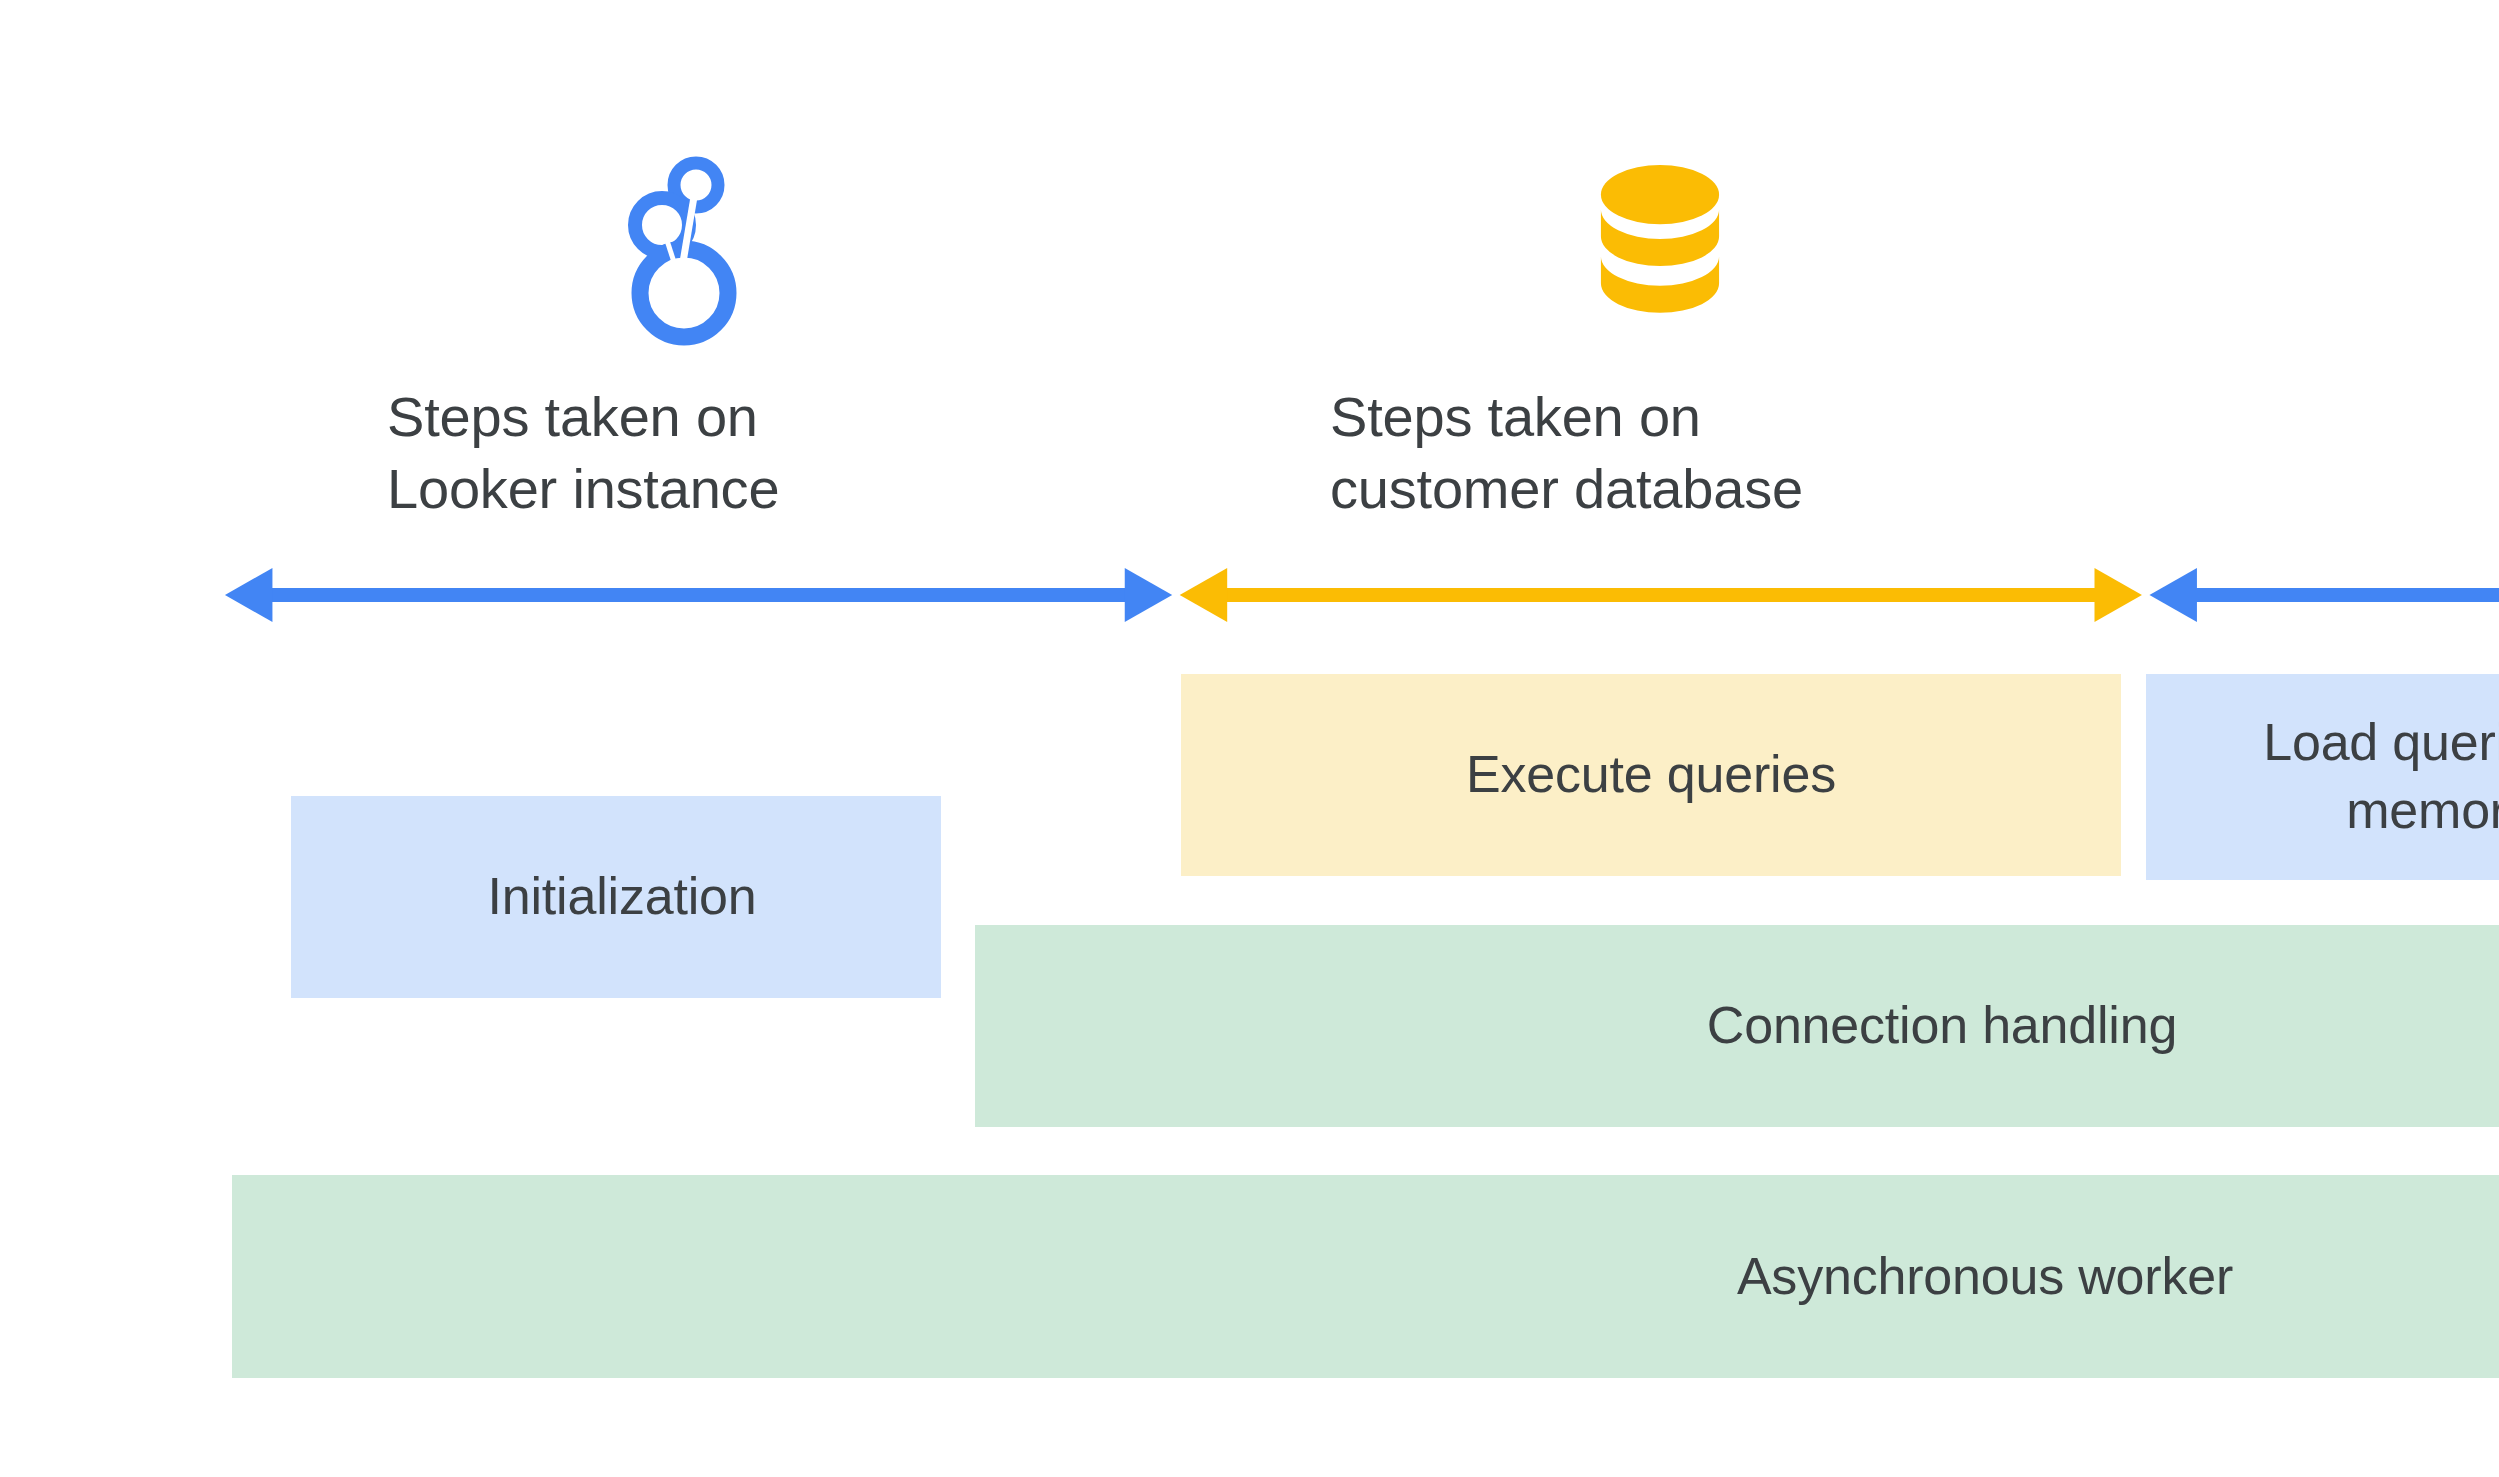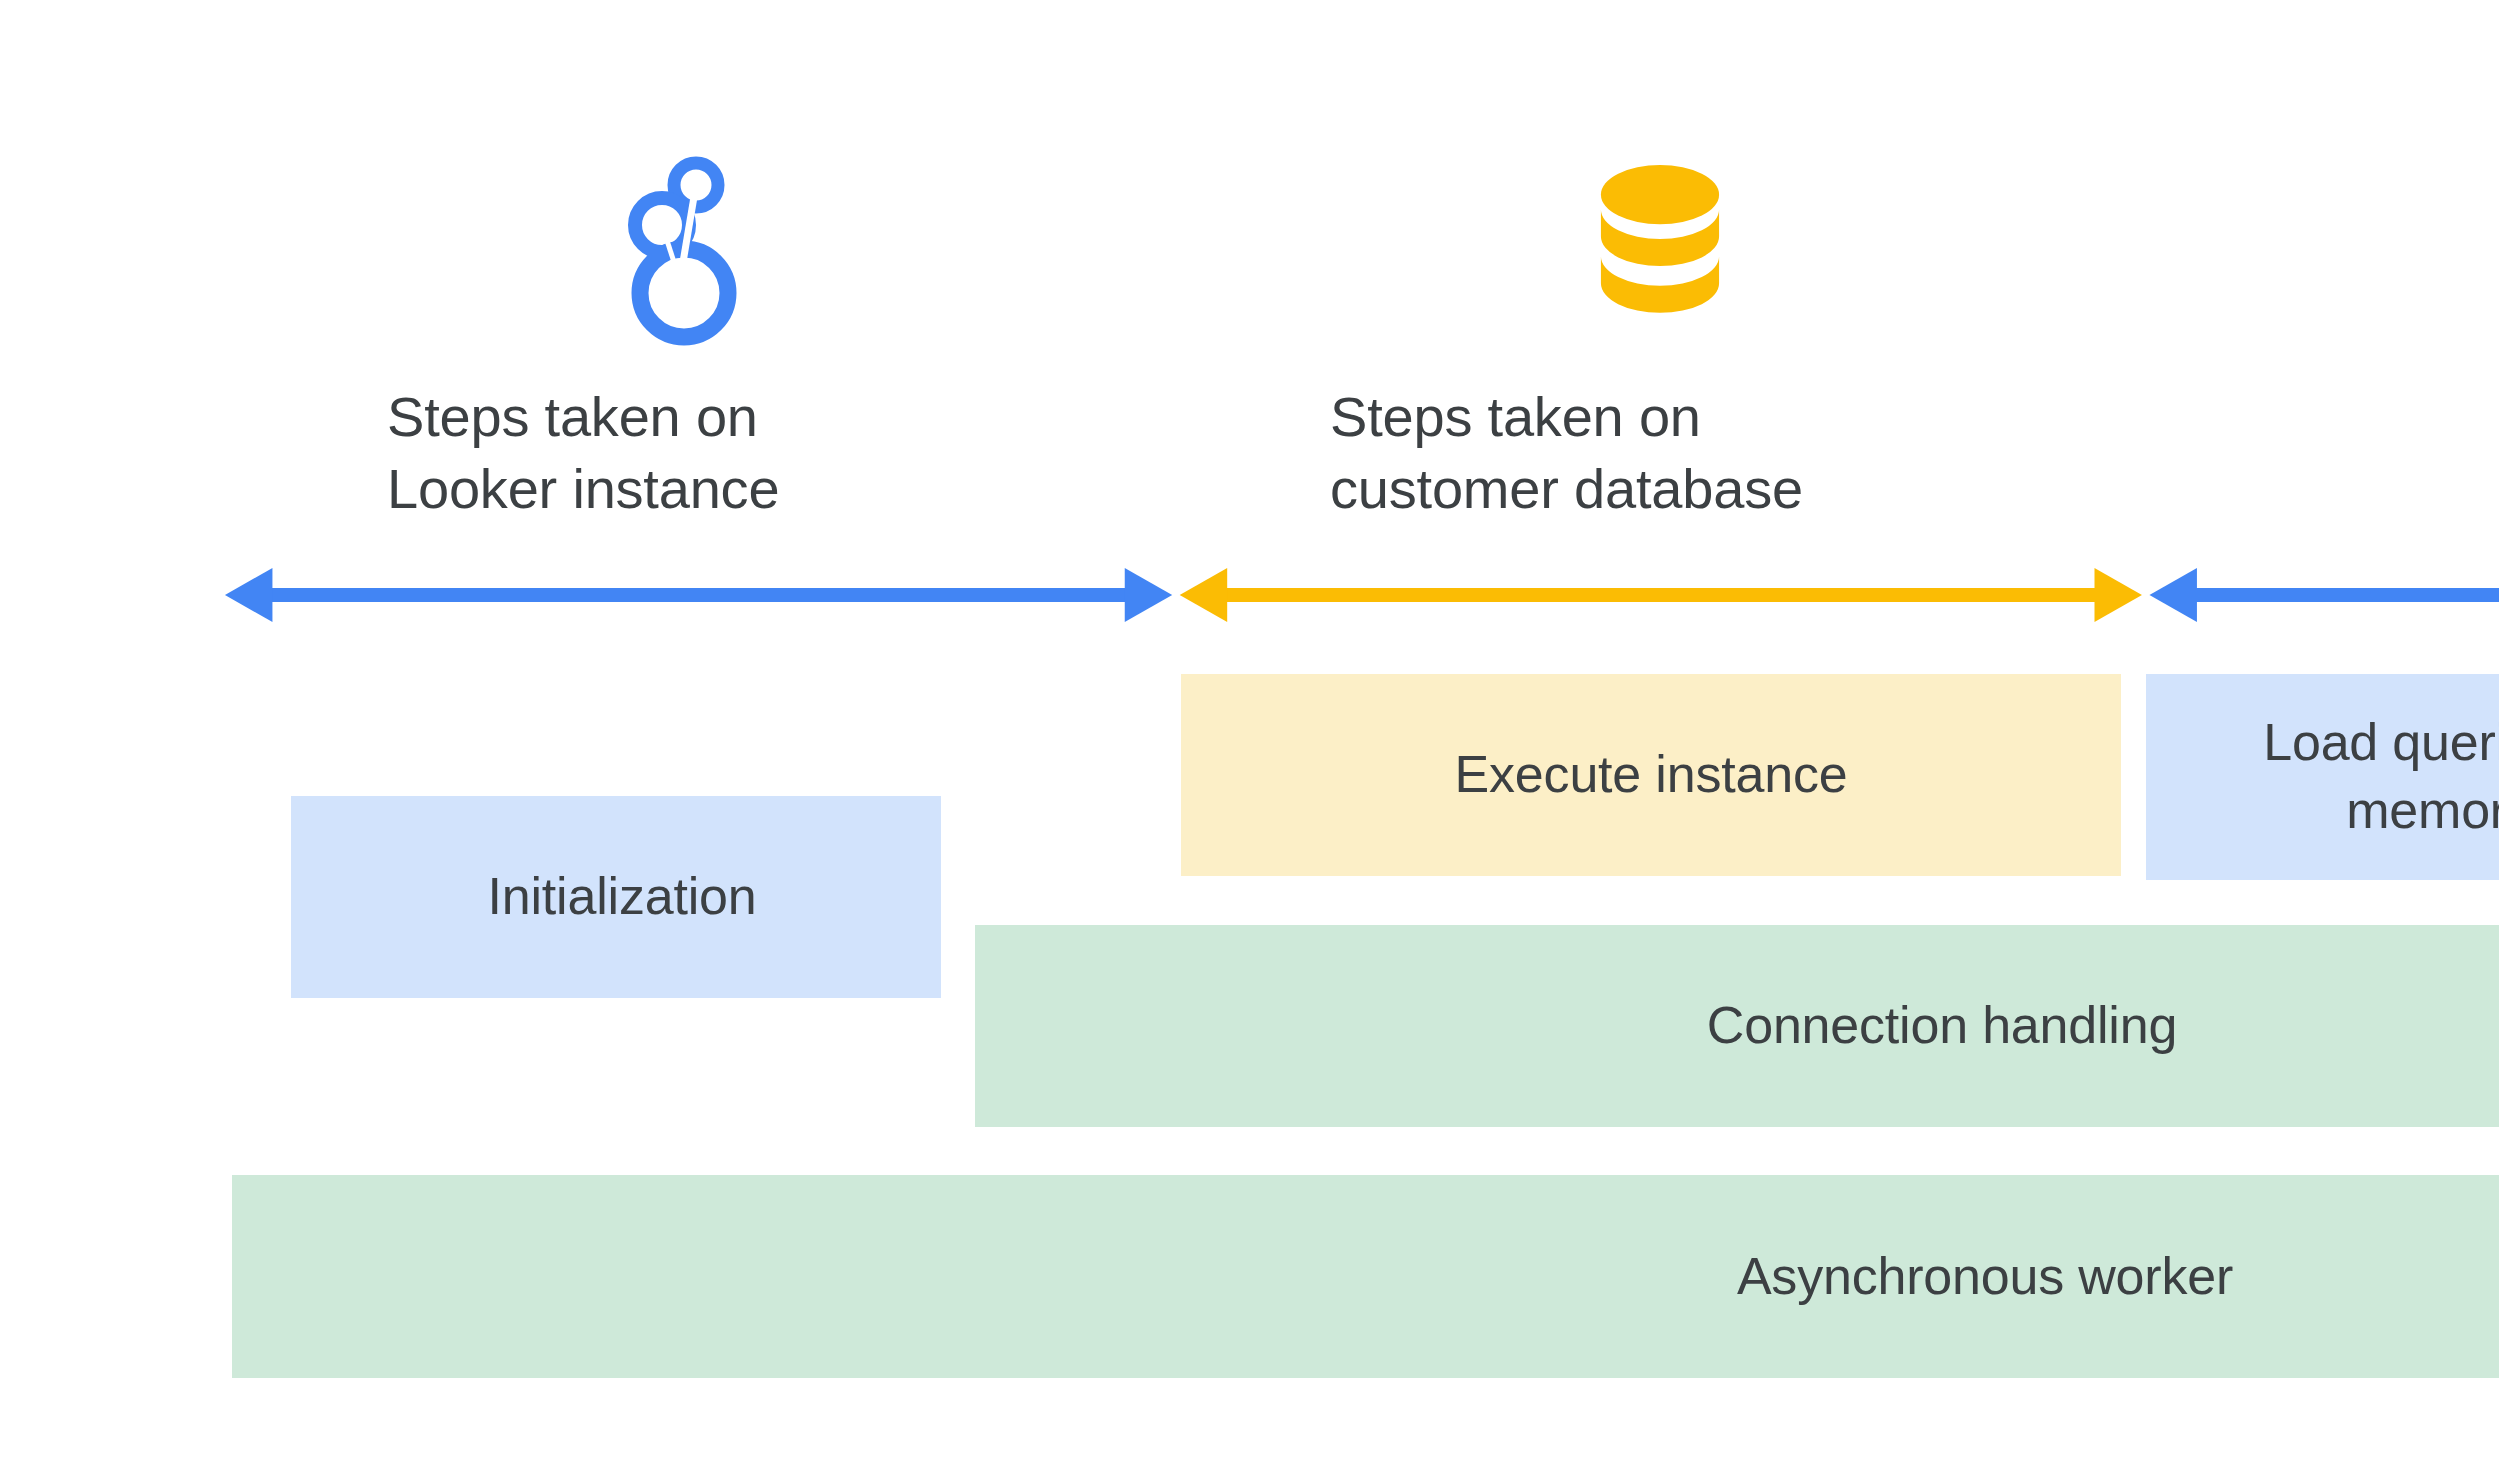--- a/index.html
+++ b/index.html
@@ -115,21 +115,21 @@
       </g>
 
       <g>
         <rect x="4380" y="48" width="3130" height="28" fill="#4285F4"></rect>
         <polygon points="4300,62 4395,8 4395,116" fill="#4285F4"></polygon>
         <polygon points="7585,62 7490,8 7490,116" fill="#4285F4"></polygon>
       </g>
     </svg>
   </div>
 
-  <div class="box box-yellow" style="left:1181px; top:674px; width:940px; height:202px;">Execute instance</div>
+  <div class="box box-yellow" style="left:1181px; top:674px; width:940px; height:202px;">Execute queries</div>
 
   <div class="box box-blue" style="left:2146px; top:674px; width:587px; height:206px;">Load queries in
 memory</div>
 
   <div class="box box-blue" style="left:291px; top:796px; width:650px; height:202px;padding-left:24px;">Initialization</div>
 
   <div class="box box-green" style="left:975px; top:925px; width:1934px; height:202px;">Connection handling</div>
 
   <div class="box box-green" style="left:232px; top:1175px; width:3506px; height:203px;">Asynchronous worker</div>
 

